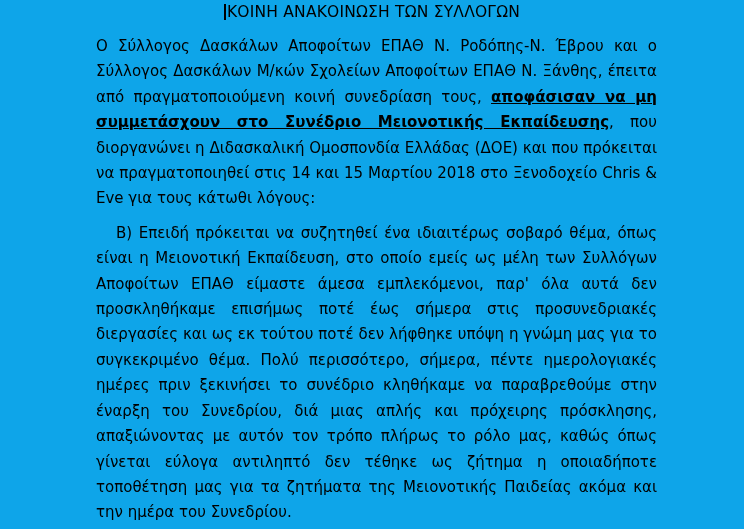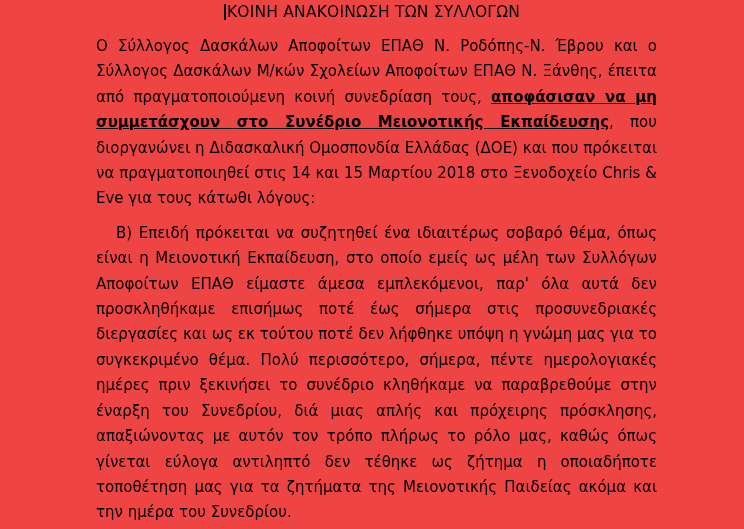--- a/index.html
+++ b/index.html
@@ -12,21 +12,21 @@
     height: 529px;
     overflow: hidden;
     font-family: "DejaVu Sans", "Liberation Sans", sans-serif;
     color: #000000;
   }
 
   .page {
     position: relative;
     width: 744px;
     height: 529px;
-    background: #ef4444;
+    background: #0ea5e9;
   }
 
   
   .title-line {
     position: absolute;
     left: 0;
     top: 0px;
     width: 744px;
     text-align: center;
     font-size: 15.5px;

